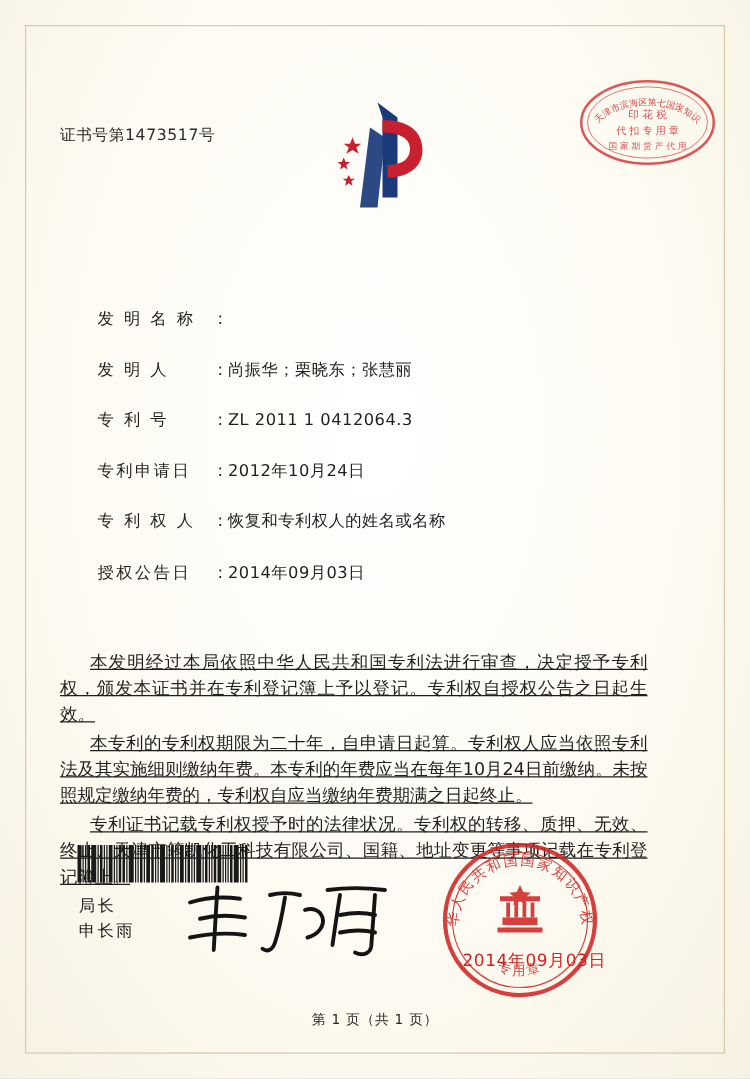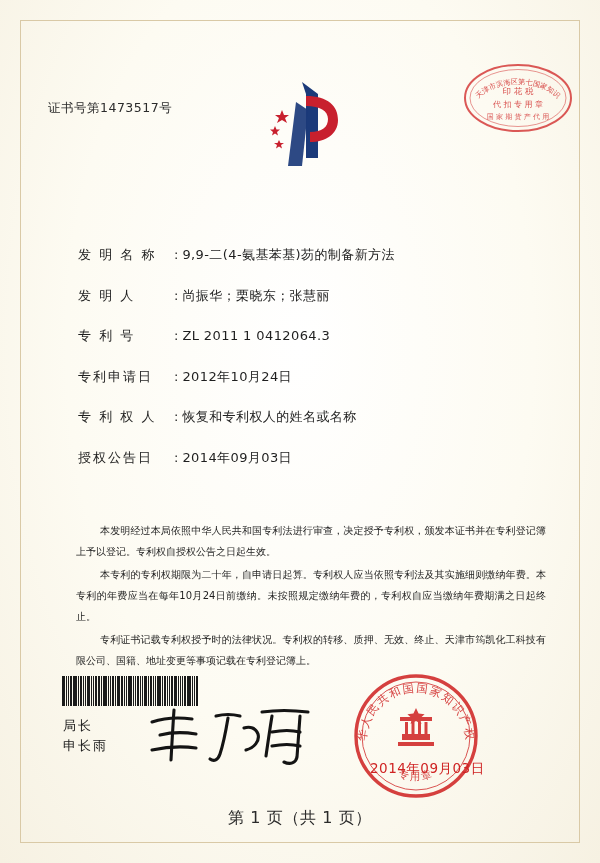--- a/index.html
+++ b/index.html
@@ -99,27 +99,28 @@
     flex: 0 0 auto;
     margin-right: 4px;
   }
   .field-value {
     flex: 1 1 auto;
     letter-spacing: 0.4px;
   }
 
   .body-text {
     position: absolute;
-    left: 76px;
+    left: 48px;
     top: 520px;
     width: 470px;
-    font-size: 10px;
+    font-size: 14px;
     line-height: 21px;
     color: #1f1f1f;
     text-align: justify;
+    text-decoration: underline;
   }
   .body-text p {
     margin: 0 0 2px 0;
     text-indent: 24px;
   }
 
   
   .barcode {
     position: absolute;
     left: 62px;
@@ -169,21 +170,21 @@
     color: #cf2222;
     letter-spacing: 0.5px;
     font-family: "DejaVu Sans", sans-serif;
   }
   .footer {
     position: absolute;
     left: 0;
     right: 0;
     top: 808px;
     text-align: center;
-    font-size: 16px;
+    font-size: 11px;
     color: #2a2a2a;
     letter-spacing: 0.6px;
   }
 </style>
 </head>
 <body>
 
 <div class="page">
   <div class="paper-tint"></div>
   <div class="inner-border"></div>
@@ -215,21 +216,20 @@
       <text x="56" y="45" font-size="8" fill="#cf2222" opacity="0.8" text-anchor="middle" font-family="DejaVu Sans">代 扣 专 用 章</text>
       <text x="56" y="57" font-size="7" fill="#cf2222" opacity="0.75" text-anchor="middle" font-family="DejaVu Sans">国 家 期 货 产 代 用</text>
     </svg>
   </div>
 
 
   <div class="fields">
     <div class="field-row">
       <span class="field-label">发 明 名 称</span>
       <span class="field-colon">:</span>
-      <span class="field-value">9,9-二(4-氨基苯基)芴的制备新方法</span>
     </div>
     <div class="field-row">
       <span class="field-label">发  明  人</span>
       <span class="field-colon">:</span>
       <span class="field-value">尚振华；栗晓东；张慧丽</span>
     </div>
     <div class="field-row">
       <span class="field-label">专  利  号</span>
       <span class="field-colon">:</span>
       <span class="field-value">ZL 2011 1 0412064.3</span>

